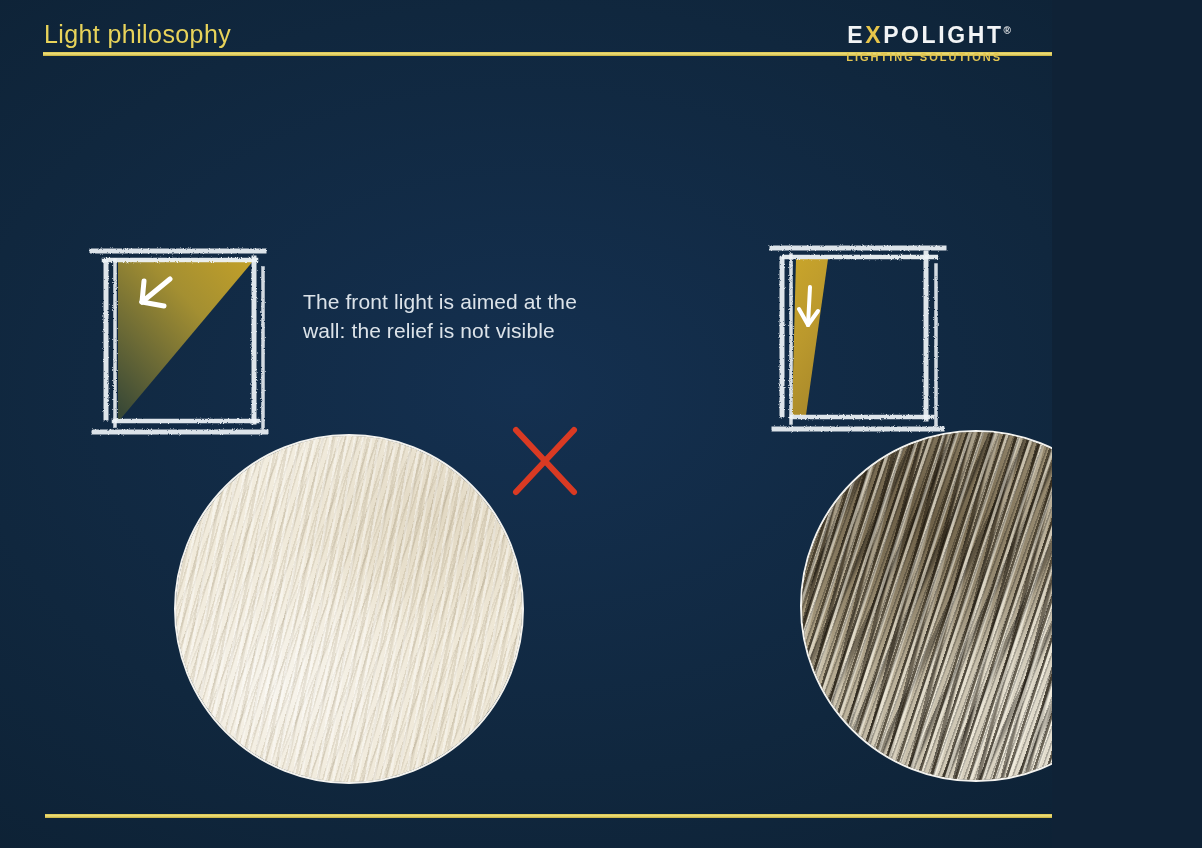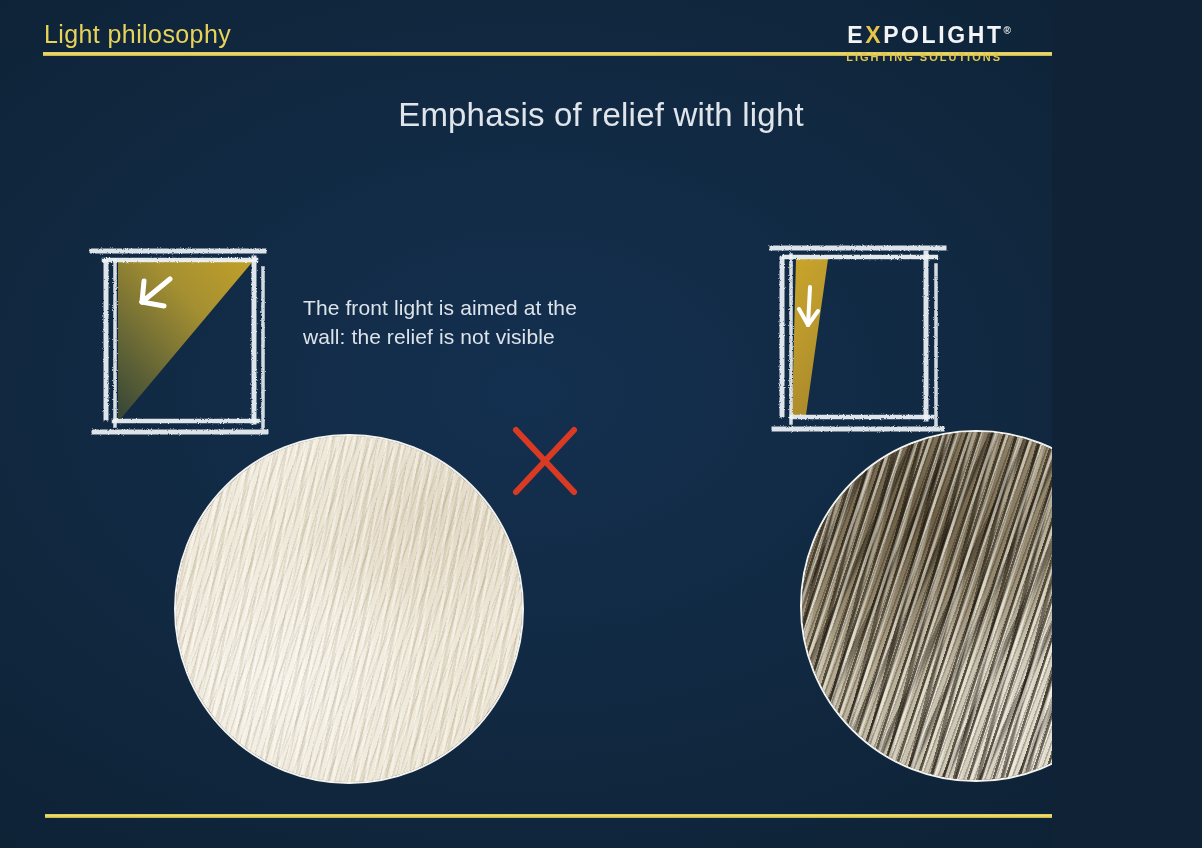--- a/index.html
+++ b/index.html
@@ -101,21 +101,21 @@
 
   
   .caption {
     position: absolute;
     color: #dce3e9;
     font-size: 21px;
     line-height: 1.38;
     font-weight: 400;
     letter-spacing: 0.1px;
   }
-  .caption-left  { left: 303px; top: 294px; width: 300px; }
+  .caption-left  { left: 303px; top: 288px; width: 300px; }
   .caption-right { left: 951px; top: 283px; width: 245px; }
 
   
   .diagram { position: absolute; }
   .diagram svg { display: block; }
 
   .diagram-left  { left: 86px;  top: 236px; width: 192px; height: 208px; }
   .diagram-right { left: 766px; top: 233px; width: 192px; height: 208px; }
 
   
@@ -200,21 +200,20 @@
 
   <div class="header-title">Light philosophy</div>
 
   <div class="rule-top"></div>
 
   <div class="logo">
     <div class="logo-word"><span>E</span><span class="accent">X</span><span>POLIGHT</span><span class="logo-reg">®</span></div>
     <div class="logo-sub">LIGHTING SOLUTIONS</div>
   </div>
 
-  <div class="slide-title">Emphasis of relief with light</div>
 
   <div class="diagram diagram-left">
     <svg viewBox="0 0 192 208" width="192" height="208" aria-hidden="true">
       <defs>
         <linearGradient id="beamL" x1="1" y1="0" x2="0.1" y2="1">
           <stop offset="0%" stop-color="#c8a428"></stop>
           <stop offset="38%" stop-color="#a89231"></stop>
           <stop offset="72%" stop-color="#6d6b35"></stop>
           <stop offset="100%" stop-color="#3b4a36"></stop>
         </linearGradient>

